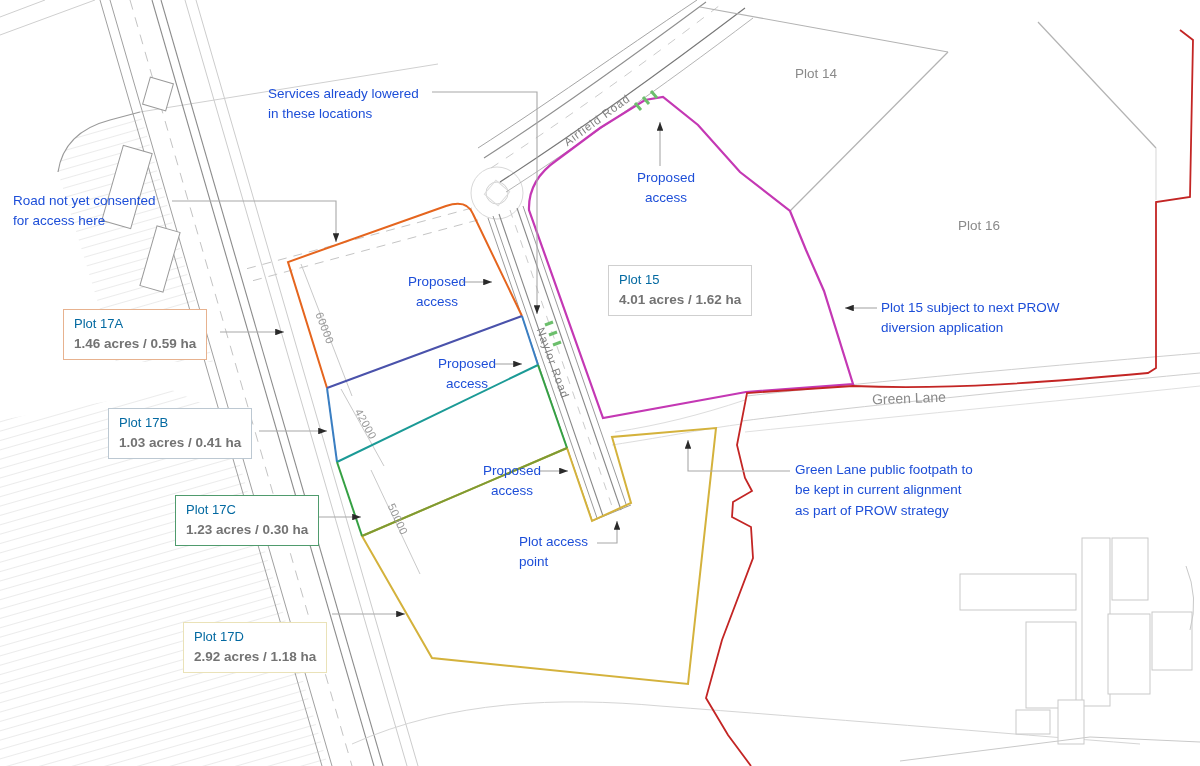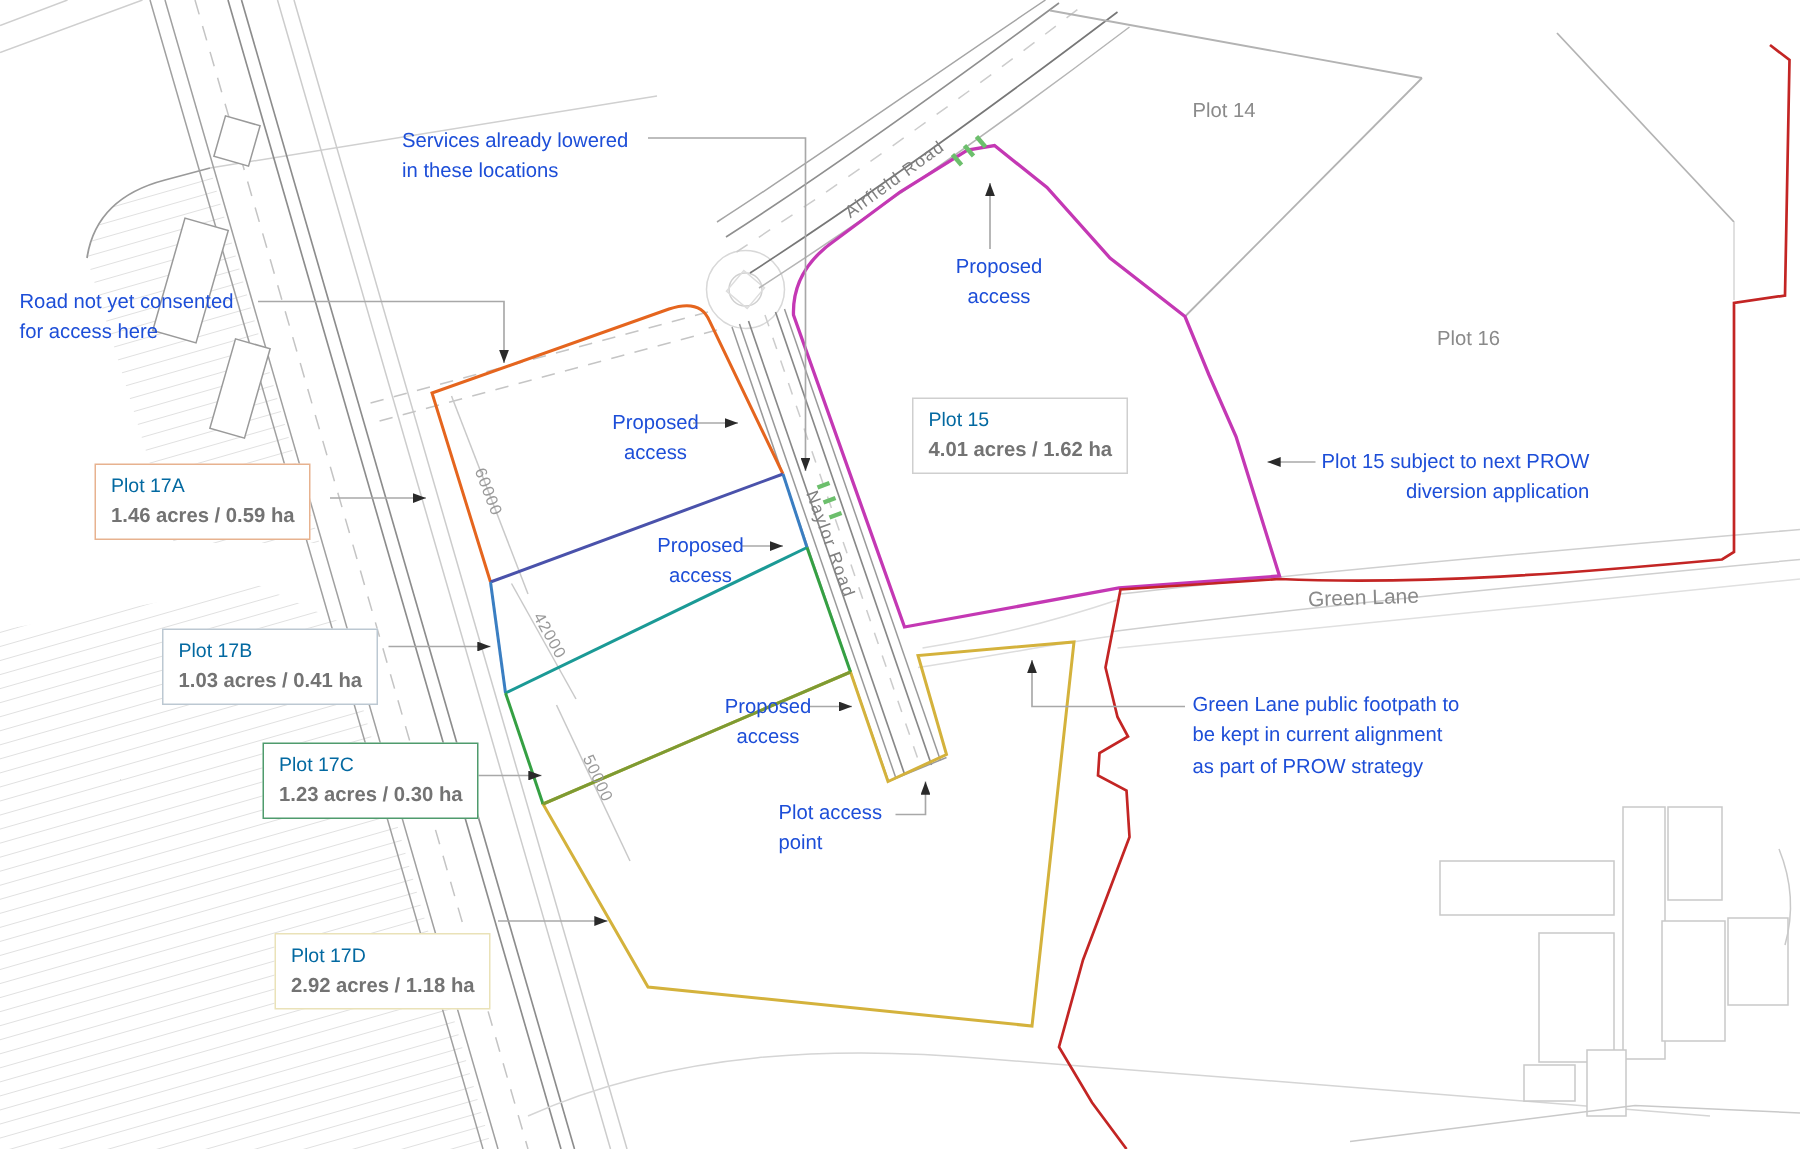--- a/index.html
+++ b/index.html
@@ -213,30 +213,30 @@
     <div>Plot access</div>
     <div>point</div>
   </div>
 
   <div class="ann" style="left:795px;top:460px;">
     <div>Green Lane public footpath to</div>
     <div>be kept in current alignment</div>
     <div>as part of PROW strategy</div>
   </div>
 
-  <div class="ann" style="left:881px;top:298px;text-align:right;">
+  <div class="ann" style="left:881px;top:298px;">
     <div>Plot 15 subject to next PROW</div>
     <div>diversion application</div>
   </div>
 
   <div class="box b17a" style="left:63px;top:309px;">
     <div class="t">Plot 17A</div>
     <div class="a">1.46 acres / 0.59 ha</div>
   </div>
-  <div class="box b17b" style="left:108px;top:419px;">
+  <div class="box b17b" style="left:108px;top:408px;">
     <div class="t">Plot 17B</div>
     <div class="a">1.03 acres / 0.41 ha</div>
   </div>
   <div class="box b17c" style="left:143px;top:495px;">
     <div class="t">Plot 17C</div>
     <div class="a">1.23 acres / 0.30 ha</div>
   </div>
   <div class="box b17d" style="left:183px;top:590px;">
     <div class="t">Plot 17D</div>
     <div class="a">2.92 acres / 1.18 ha</div>

